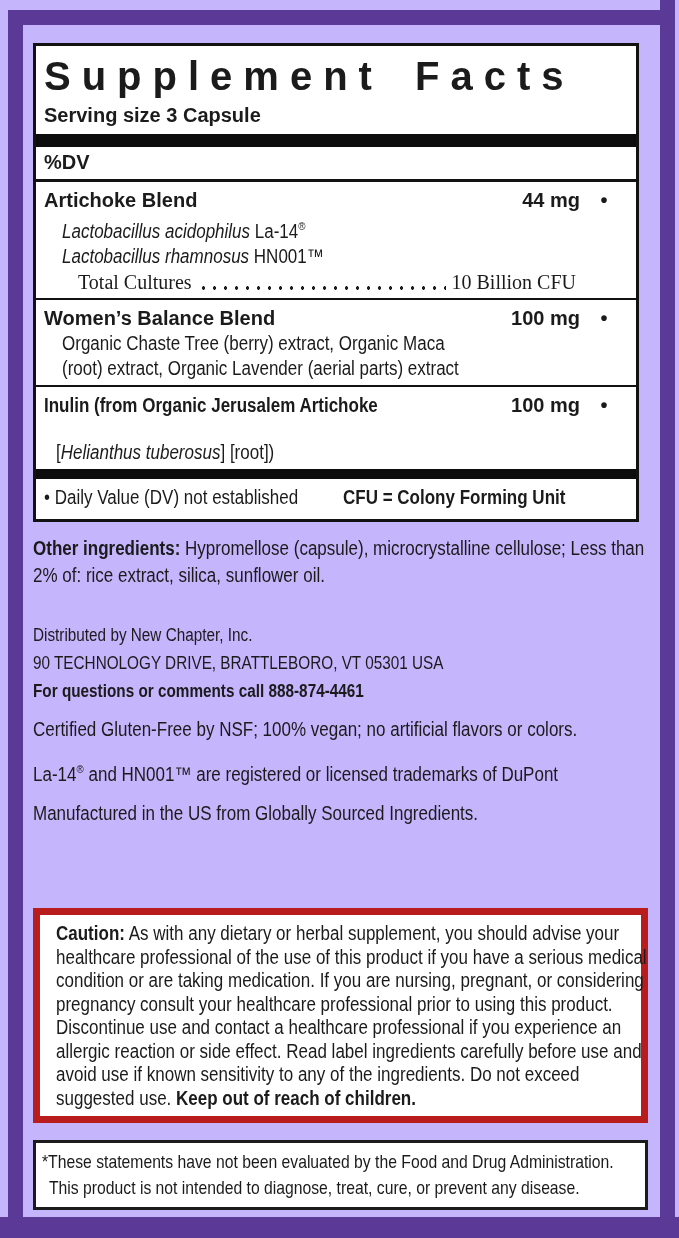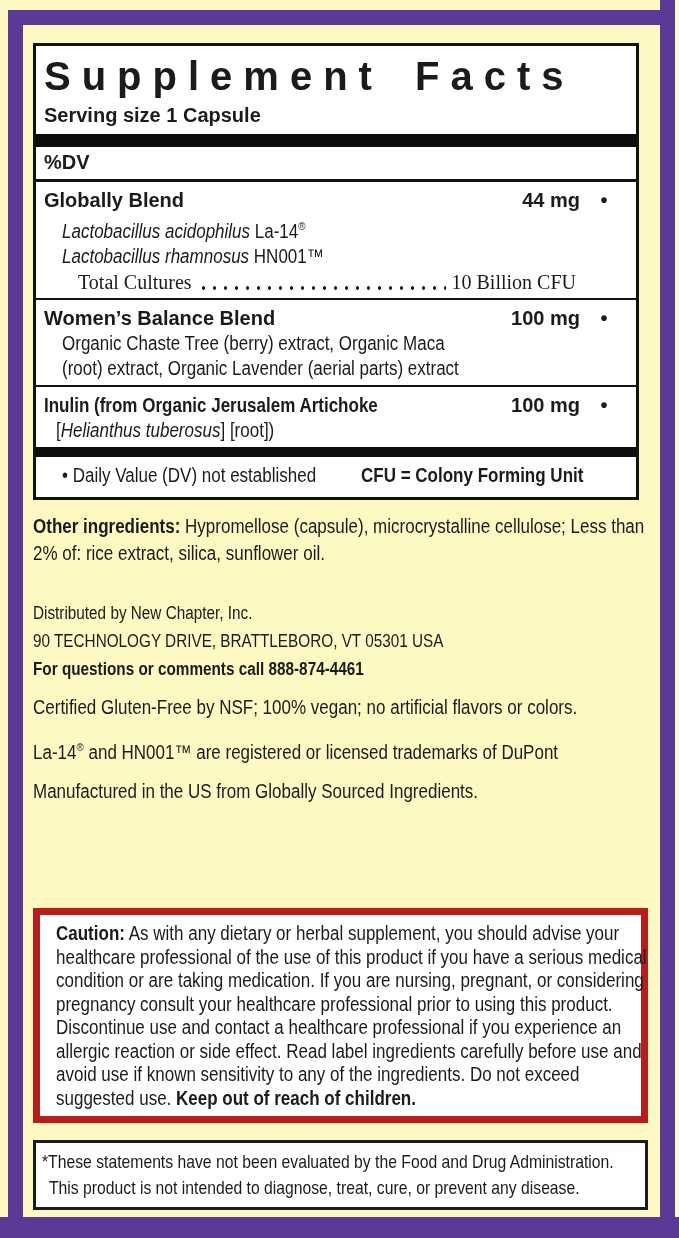--- a/index.html
+++ b/index.html
@@ -1,20 +1,20 @@
 <!DOCTYPE html>
 <html><head>
 <meta charset="utf-8">
 <style>
   * { box-sizing: border-box; margin: 0; padding: 0; }
   html,body { background:#fff; }
   .page {
     position: relative;
     width: 679px; height: 1238px;
-    background: #fef9c3;
+    background: #c4b5fd;
     font-family: "Liberation Sans", "DejaVu Sans", sans-serif;
     color: #1b1b1b;
     overflow: hidden;
   }
   
   .frame-top   { position:absolute; left:8px;  top:10px; width:667px; height:15px; background:#5b3a97; }
   .frame-left  { position:absolute; left:8px;  top:10px; width:15px;  height:1210px; background:#5b3a97; }
   .frame-right { position:absolute; left:660px; top:0;   width:15px;  height:1220px; background:#5b3a97; }
   .frame-bottom{ position:absolute; left:0; bottom:0; width:679px; height:21px; background:#5b3a97; }
 
@@ -34,21 +34,21 @@
   .ing-name { flex:1; font-weight:700; }
   .ing-amt  { font-weight:700; text-align:right; }
   .ing-dv   { width:48px; text-align:center; font-weight:700; }
   .sub-line { font-size:20px; line-height:25px; padding-left:18px; }
   .cultures { display:flex; align-items:center; font-size:20px; line-height:26px; padding-left:34px; margin-right:52px; padding-bottom:3px;font-family:Liberation Serif, serif; }
   .leader { flex:1; align-self:stretch; margin:0 6px;
             background-image: radial-gradient(circle, #1b1b1b 1.6px, transparent 1.9px);
             background-size: 11px 6px; background-repeat: repeat-x; background-position: left bottom 4px; }
   .italic { font-style: italic; }
   .pad-b { padding-bottom:4px; }
-  .footnote { display:flex; align-items:center; font-size:20px; line-height:26px; padding:5px 0 3px;margin-left:18px; }
+  .footnote { display:flex; align-items:center; font-size:20px; line-height:26px; padding:5px 0 3px; }
   .footnote .right { margin-left:auto; margin-right:78px; font-weight:700; }
   sup { font-size:58%; vertical-align:super; }
 
   
   .cx { display:inline-block; transform:scaleX(0.85); transform-origin:left center; white-space:nowrap; }
   .cx-block { width:724px; transform:scaleX(0.85); transform-origin:left top; }
 
   .para { margin-top:13px; font-size:20px; line-height:27px; }
   .bold { font-weight:700; }
   .addr { margin-top:32px; font-size:18px; line-height:28px; }
@@ -70,31 +70,31 @@
 
   <div class="frame-top"></div>
   <div class="frame-left"></div>
   <div class="frame-right"></div>
   <div class="frame-bottom"></div>
 
   <div class="content">
 
     <div class="facts-box">
       <div class="sf-title">Supplement Facts</div>
-      <div class="serving">Serving size 1 Capsule</div>
+      <div class="serving">Serving size 3 Capsule</div>
       <div class="bar-thick"></div>
 
       <div class="amount-row">
         <span>%DV</span>
       </div>
       <div class="rule"></div>
 
       <div>
         <div class="ing-head">
-          <span class="ing-name">Globally Blend</span>
+          <span class="ing-name">Artichoke Blend</span>
           <span class="ing-amt">44 mg</span>
           <span class="ing-dv">•</span>
         </div>
         <div class="sub-line"><span class="cx"><span class="italic">Lactobacillus acidophilus</span><span> La-14</span><sup>®</sup></span></div>
         <div class="sub-line"><span class="cx"><span class="italic">Lactobacillus rhamnosus</span><span> HN001™</span></span></div>
         <div class="cultures">
           <span>Total Cultures</span>
           <span class="leader"></span>
           <span>10 Billion CFU</span>
         </div>
@@ -111,21 +111,21 @@
         <div class="sub-line pad-b"><span class="cx">(root) extract, Organic Lavender (aerial parts) extract</span></div>
       </div>
       <div class="rule-sec"></div>
 
       <div>
         <div class="ing-head">
           <span class="ing-name"><span class="cx"><span class="bold">Inulin</span><span> (from Organic Jerusalem Artichoke</span></span></span>
           <span class="ing-amt">100 mg</span>
           <span class="ing-dv">•</span>
         </div>
-        <div class="sub-line pad-b" style="padding-left:12px;"><span class="cx"><span>[</span><span class="italic">Helianthus tuberosus</span><span>] [root])</span></span></div>
+        <div class="sub-line pad-b" style="padding-left:12px;margin-top:22px;"><span class="cx"><span>[</span><span class="italic">Helianthus tuberosus</span><span>] [root])</span></span></div>
       </div>
 
       <div class="bar-mid"></div>
       <div class="footnote">
         <span class="cx">• Daily Value (DV) not established</span>
         <span class="right"><span class="cx">CFU = Colony Forming Unit</span></span>
       </div>
     </div>
 
     <div class="para">

